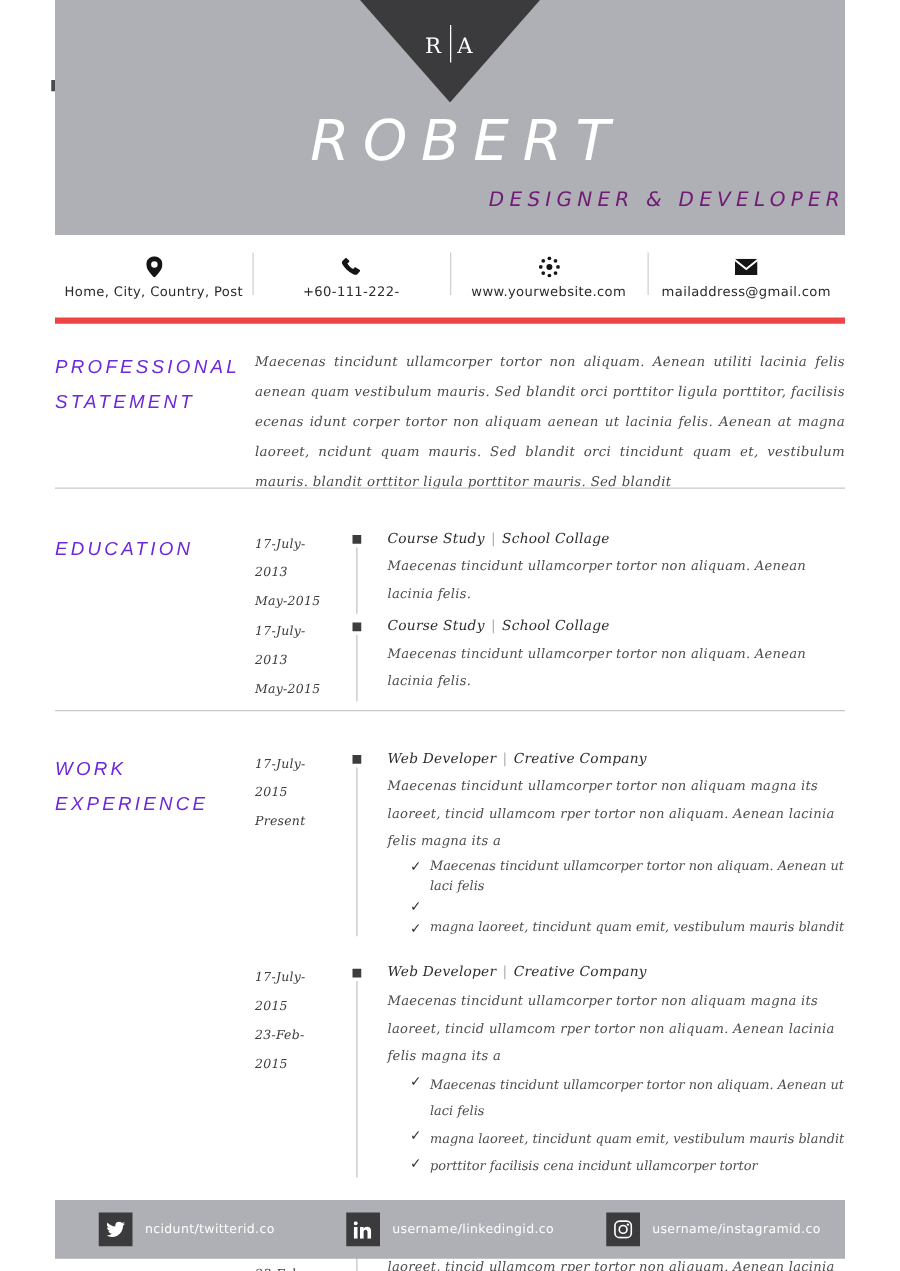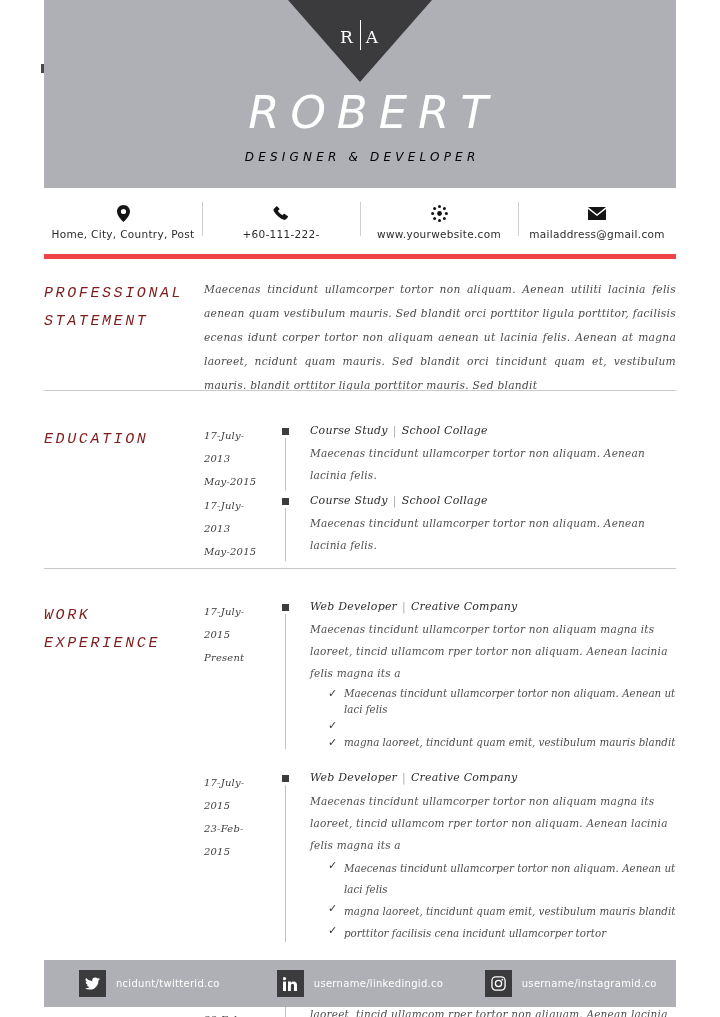--- a/index.html
+++ b/index.html
@@ -70,25 +70,25 @@
     font-size: 45px;
     font-style: italic;
     letter-spacing: 11px;
     font-weight: 400;
     text-indent: 11px;
   }
   .name-sub {
     position: absolute;
     top: 150px;
     left: 0; right: 0;
-    text-align: center;
-    color: #000000;
+    text-align: right;
+    color: #701a75;
     font-family: "DejaVu Sans", sans-serif;
     font-style: italic;
-    font-size: 12px;
+    font-size: 16px;
     letter-spacing: 4.2px;
     text-indent: 4.2px;
   }
 
   
   .contact-bar {
     position: absolute;
     left: 44px; right: 44px;
     top: 196px;
     height: 63px;
@@ -134,25 +134,25 @@
   }
   .section-rule {
     position: absolute;
     left: 44px; right: 44px;
     height: 1px;
     background: #c9c9c9;
   }
   .sec-label {
     width: 160px;
     flex: none;
-    font-family: Liberation Mono, monospace;
+    font-family: Liberation Sans, sans-serif;
     font-style: italic;
     font-size: 15px;
     letter-spacing: 2.6px;
-    color: #7f1d1d;
+    color: #6d28d9;
     line-height: 1.85;
     padding-top: 2px;
   }
   .sec-body { flex: 1; }
 
   .para {
     font-family: "DejaVu Serif", serif;
     font-style: italic;
     font-size: 10.7px;
     color: #4a4a4a;

